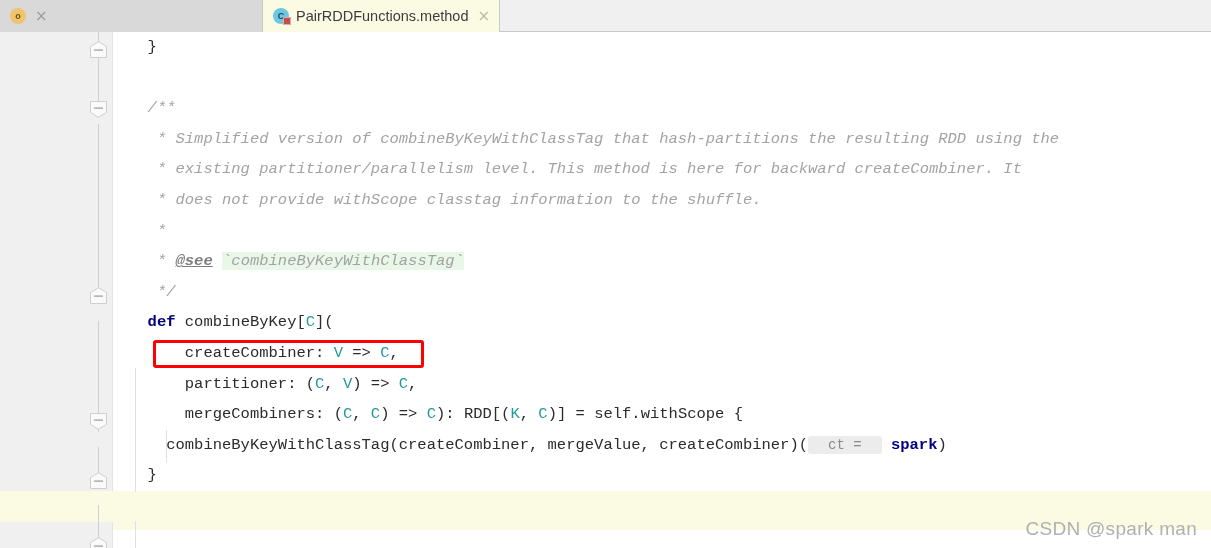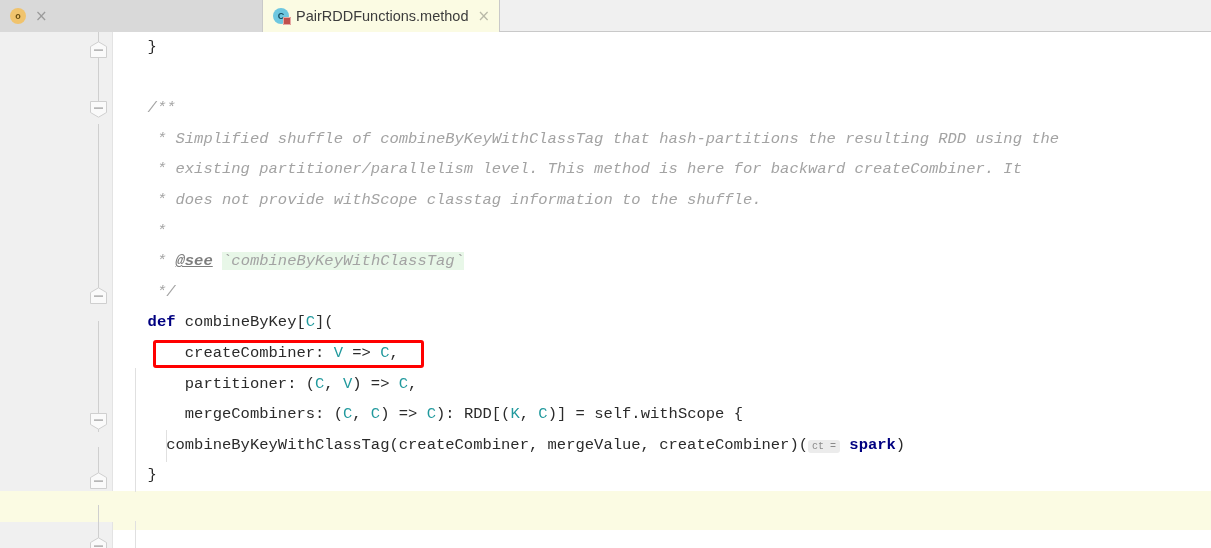--- a/index.html
+++ b/index.html
@@ -114,21 +114,21 @@
 
   
   .cmt{color:#a3a3a3;font-style:italic;}
   .cmt-tag{color:#7d7d7d;font-style:italic;font-weight:bold;text-decoration:underline;}
   .cmt-code{color:#a3a3a3;font-style:italic;background:#e8f7e8;}
   .kw{color:#000080;font-weight:bold;}
   .typ{color:#20999d;}
   .plain{color:#2b2b2b;}
   .hint{
     background:#ececec;color:#8a8a8a;border-radius:3px;
-    padding:1px 4px;font-size:10px;margin-top:42px;
+    padding:1px 20px;font-size:14px;margin-top:42px;
   }
 
   
   .guide{position:absolute;width:1px;background:#e0e0e0;}
 
   
   .redbox{
     position:absolute;
     border:3px solid #ff0000;
     border-radius:3px;
@@ -256,21 +256,21 @@
       <div class="guide" style="left:22px;top:336px;height:124px"></div>
       <div class="guide" style="left:53px;top:398px;height:32px"></div>
       <div class="guide" style="left:22px;top:489px;height:27px"></div>
 
       <div class="cline pad" style="top:0px"><span class="plain">  }</span></div>
 
       <div class="cline pad" style="top:30.6px"></div>
 
       <div class="cline pad" style="top:61.2px"><span class="cmt">  /**</span></div>
 
-      <div class="cline pad" style="top:91.8px"><span class="cmt">   * Simplified shuffle of combineByKeyWithClassTag that hash-partitions the resulting RDD using the</span></div>
+      <div class="cline pad" style="top:91.8px"><span class="cmt">   * Simplified version of combineByKeyWithClassTag that hash-partitions the resulting RDD using the</span></div>
 
       <div class="cline pad" style="top:122.4px"><span class="cmt">   * existing partitioner/parallelism level. This method is here for backward createCombiner. It</span></div>
 
       <div class="cline pad" style="top:153px"><span class="cmt">   * does not provide withScope classtag information to the shuffle.</span></div>
 
       <div class="cline pad" style="top:183.6px"><span class="cmt">   *</span></div>
 
       <div class="cline pad" style="top:214.2px"><span class="cmt">   * </span><span class="cmt-tag">@see</span><span class="cmt"> </span><span class="cmt-code">`<span>combineByKeyWithClassTag</span>`</span></div>
 
       <div class="cline pad" style="top:244.8px"><span class="cmt">   */</span></div>
@@ -284,15 +284,16 @@
       <div class="cline pad" style="top:367.2px"><span class="plain">      mergeCombiners: (</span><span class="typ">C</span><span class="plain">, </span><span class="typ">C</span><span class="plain">) =&gt; </span><span class="typ">C</span><span class="plain">): RDD[(</span><span class="typ">K</span><span class="plain">, </span><span class="typ">C</span><span class="plain">)] = self.withScope {</span></div>
 
       <div class="cline pad" style="top:397.8px"><span class="plain">    combineByKeyWithClassTag(createCombiner, mergeValue, createCombiner)(</span><span class="hint">ct =</span><span class="plain"> </span><span class="kw">spark</span><span class="plain">)</span></div>
 
       <div class="cline pad" style="top:428.4px"><span class="plain">  }</span></div>
 
       <div class="cline pad" style="top:459px"></div>
 
       <div class="redbox" style="left:40px;top:308px;width:271px;height:28px"></div>
 
+      <div class="watermark">CSDN @spark man</div>
     </div>
   </div>
 </div>
 
 </body></html>

